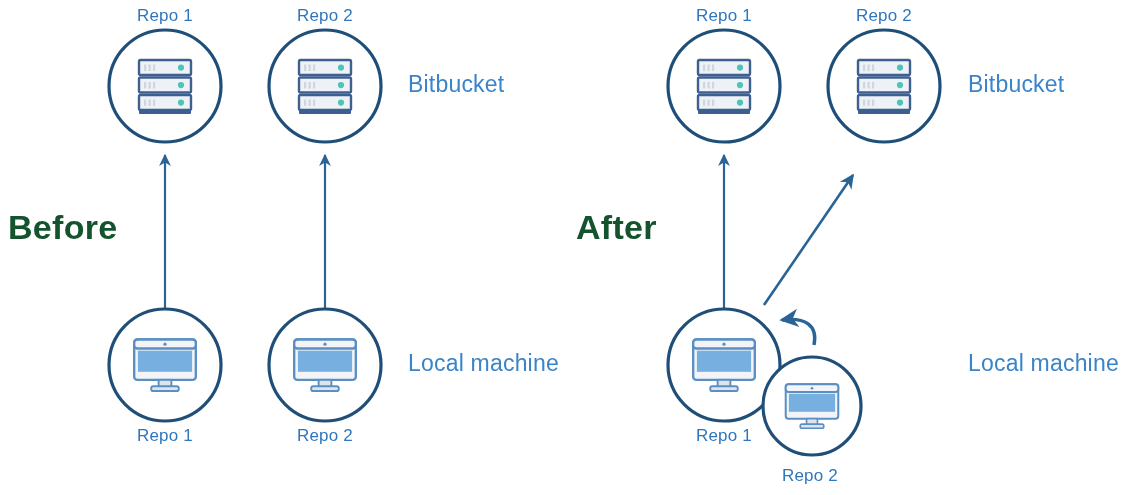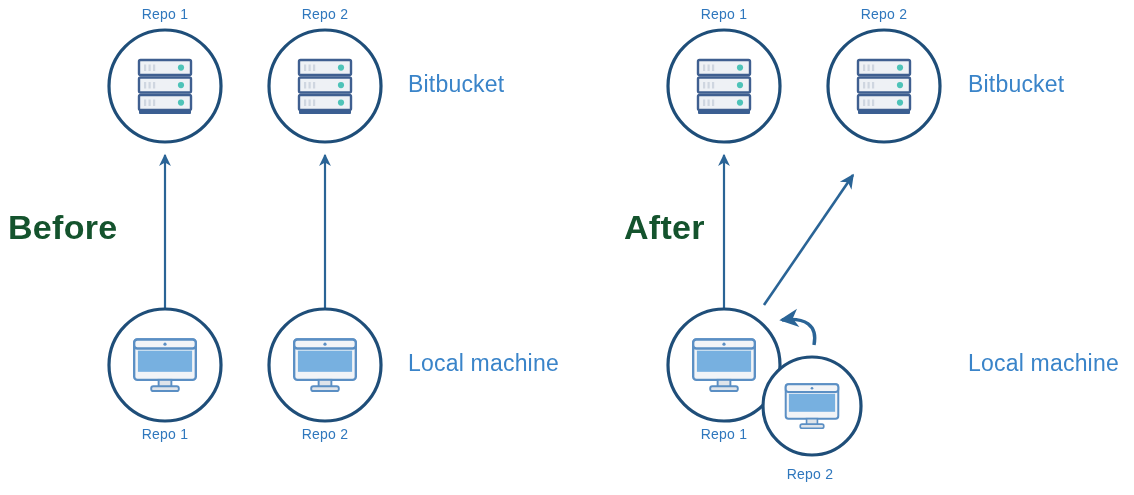--- a/index.html
+++ b/index.html
@@ -20,21 +20,21 @@
   .svg-layer {
     position: absolute;
     left: 0;
     top: 0;
     width: 1134px;
     height: 495px;
   }
   .node-label {
     position: absolute;
     color: #2f77bd;
-    font-size: 14px;
+    font-size: 17px;
     font-weight: 400;
     letter-spacing: 0.2px;
     white-space: nowrap;
     text-align: center;
   }
   .section-label {
     position: absolute;
     color: #14532d;
     font-size: 34px;
     font-weight: bold;
@@ -163,21 +163,21 @@
 
   <div class="node-label" style="left:115px; top:6px; width:100px;">Repo 1</div>
   <div class="node-label" style="left:275px; top:6px; width:100px;">Repo 2</div>
 
   <div class="node-label" style="left:115px; top:426px; width:100px;">Repo 1</div>
   <div class="node-label" style="left:275px; top:426px; width:100px;">Repo 2</div>
 
   <div class="row-label" style="left:408px; top:71px;">Bitbucket</div>
   <div class="row-label" style="left:408px; top:350px;">Local machine</div>
 
-  <div class="section-label" style="left:576px; top:208px;margin-left:48px;">After</div>
+  <div class="section-label" style="left:576px; top:208px;">After</div>
 
   <div class="node-label" style="left:674px; top:6px; width:100px;">Repo 1</div>
   <div class="node-label" style="left:834px; top:6px; width:100px;">Repo 2</div>
 
   <div class="node-label" style="left:674px; top:426px; width:100px;">Repo 1</div>
   <div class="node-label" style="left:760px; top:466px; width:100px;">Repo 2</div>
 
   <div class="row-label" style="left:968px; top:71px;">Bitbucket</div>
   <div class="row-label" style="left:968px; top:350px;">Local machine</div>
 

